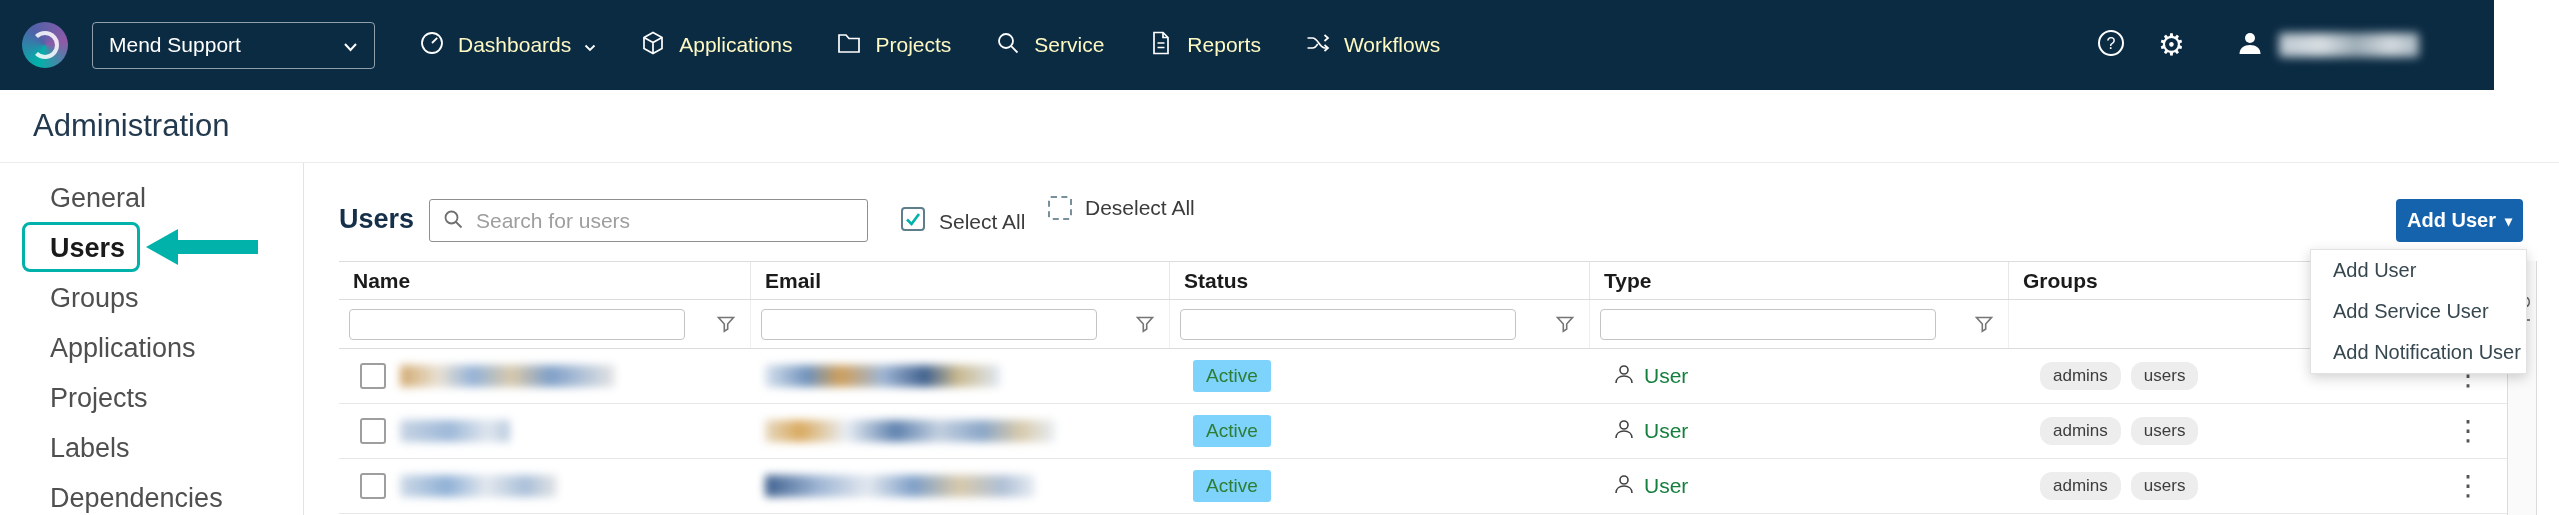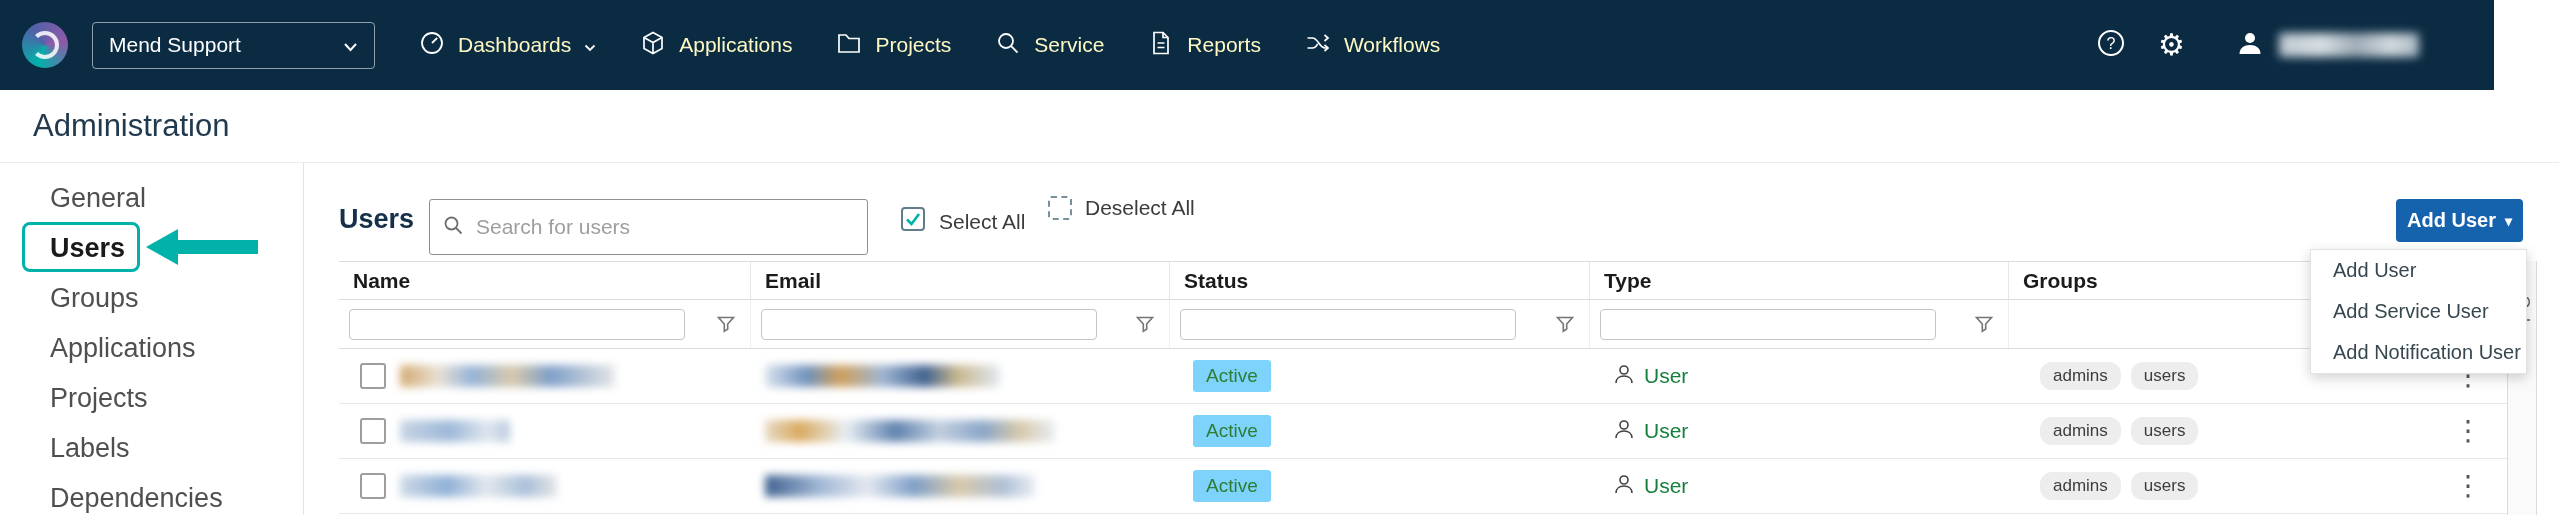--- a/index.html
+++ b/index.html
@@ -36,21 +36,21 @@
              border-right:1px solid #e3e3e3; padding-top:10px; }
   .side-item { height:50px; display:flex; align-items:center; padding-left:42px;
                font-size:27px; color:#4f4f4f; cursor:pointer;margin-left:8px; }
   .side-item.selected { font-weight:bold; color:#1a1a1a; }
   .annot-box { position:absolute; left:22px; top:222px; width:118px; height:50px;
                border:3px solid #00b2a9; border-radius:8px; pointer-events:none; }
   .annot-arrow { position:absolute; left:142px; top:226px; pointer-events:none; }
 
   
   .users-heading { position:absolute; left:339px; top:204px; font-size:27px; font-weight:bold; color:#16304a; }
-  .search-box { position:absolute; left:429px; top:199px; width:439px; height:56px;
+  .search-box { position:absolute; left:429px; top:199px; width:439px; height:43px;
                 border:1px solid #8f8f8f; border-radius:3px; display:flex; align-items:center;
                 gap:12px; padding:0 12px; background:#fff; }
   .search-box input { border:none; outline:none; font-size:21px; color:#333; width:100%;
                       font-family:"Liberation Sans",sans-serif; background:transparent; }
   .search-box input::placeholder { color:#9e9e9e; }
   .selctl { position:absolute; top:206px; display:flex; align-items:center; gap:13px;
             font-size:21px; color:#3c3c3c; cursor:pointer; }
   .sel-all { left:900px; }
   .desel-all { left:1048px; }
   .dashed-sq { width:24px; height:24px; border:2px dashed #78909c; border-radius:3px; }

